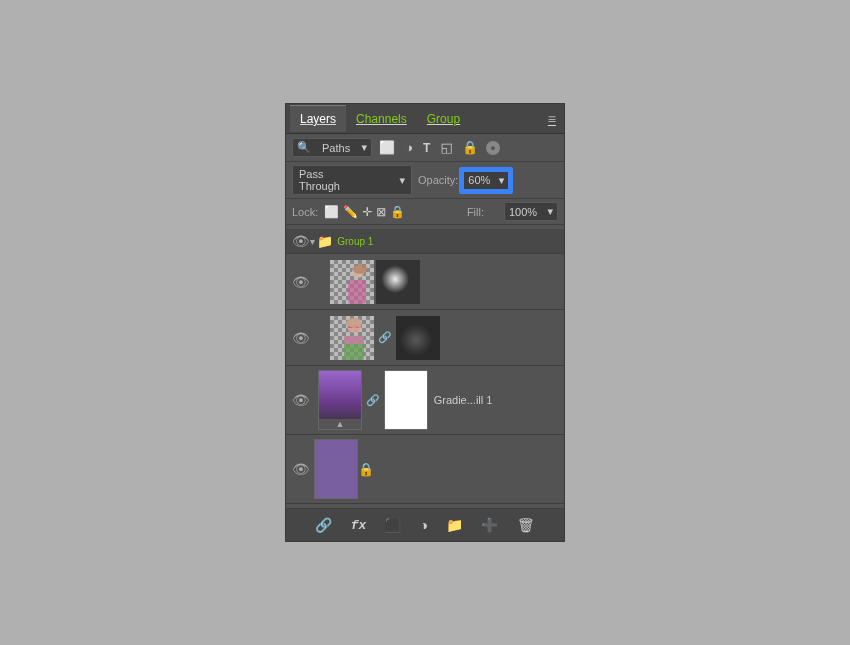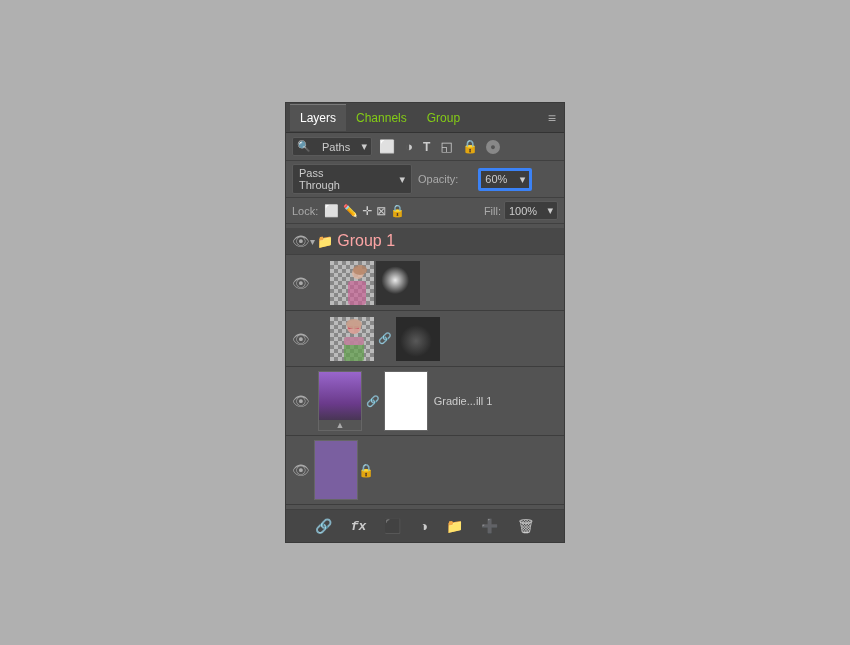--- a/index.html
+++ b/index.html
@@ -23,20 +23,21 @@
       user-select: none;
     }
     
     .tab-bar {
       display: flex;
       align-items: center;
       background: #464646;
       border-bottom: 1px solid #333;
       padding: 0 4px;
       height: 30px;
+      text-decoration: underline;
     }
     .tab {
       padding: 6px 10px;
       font-size: 12px;
       cursor: pointer;
       color: #84cc16;
     }
     .tab.active {
       background: #535353;
       color: #fff;
@@ -105,30 +106,30 @@
       width: 120px;
       display: flex;
       align-items: center;
       justify-content: space-between;
       cursor: pointer;
       gap: 40px;
     }
     .opacity-group {
       display: flex;
       align-items: center;
-      gap: 20px;
+      gap: 1px;
       text-align: center;
     }
     .opacity-label {
       color: #aaa;
       font-size: 11px;
     }
     .opacity-dropdown {
       background: #3d3d3d;
-      border: 3px solid #3b82f6;
+      border: 5px solid #3b82f6;
       color: #ccc;
       padding: 2px 4px;
       font-size: 11px;
       border-radius: 2px;
       width: 54px;
       display: flex;
       align-items: center;
       justify-content: space-between;
       cursor: pointer;
     }
@@ -149,21 +150,21 @@
       gap: 4px;
     }
     .lock-icon-item {
       color: #ccc;
       font-size: 12px;
       cursor: pointer;
     }
     .fill-group {
       display: flex;
       align-items: center;
-      gap: 3px;
+      gap: 20px;
       margin-left: auto;
     }
     .fill-label {
       color: #aaa;
       font-size: 11px;
     }
     .fill-dropdown {
       background: #3d3d3d;
       border: 1px solid #5a5a5a;
       color: #ccc;
@@ -355,21 +356,21 @@
       </div>
     </div>
   </div>
 
   <div class="layers-list">
 
     <div class="layer-item group-header">
       <span class="visibility-eye" style="font-size:14px;">👁</span>
       <span class="chevron">▾</span>
       <span class="folder-icon">📁</span>
-      <span style="font-size:16px; color:#fca5a5;">Group 1</span>
+      <span style="font-size:10px; color:#84cc16;">Group 1</span>
     </div>
 
     <div class="layer-row-tall">
       <span class="visibility-eye" style="font-size:14px;">👁</span>
       <div style="width:16px; flex-shrink:0;"></div>
       <div class="thumb-pair">
 
         <div class="thumb-transparent">
 
           <svg width="44" height="44" style="position:absolute;top:0;left:0;">

